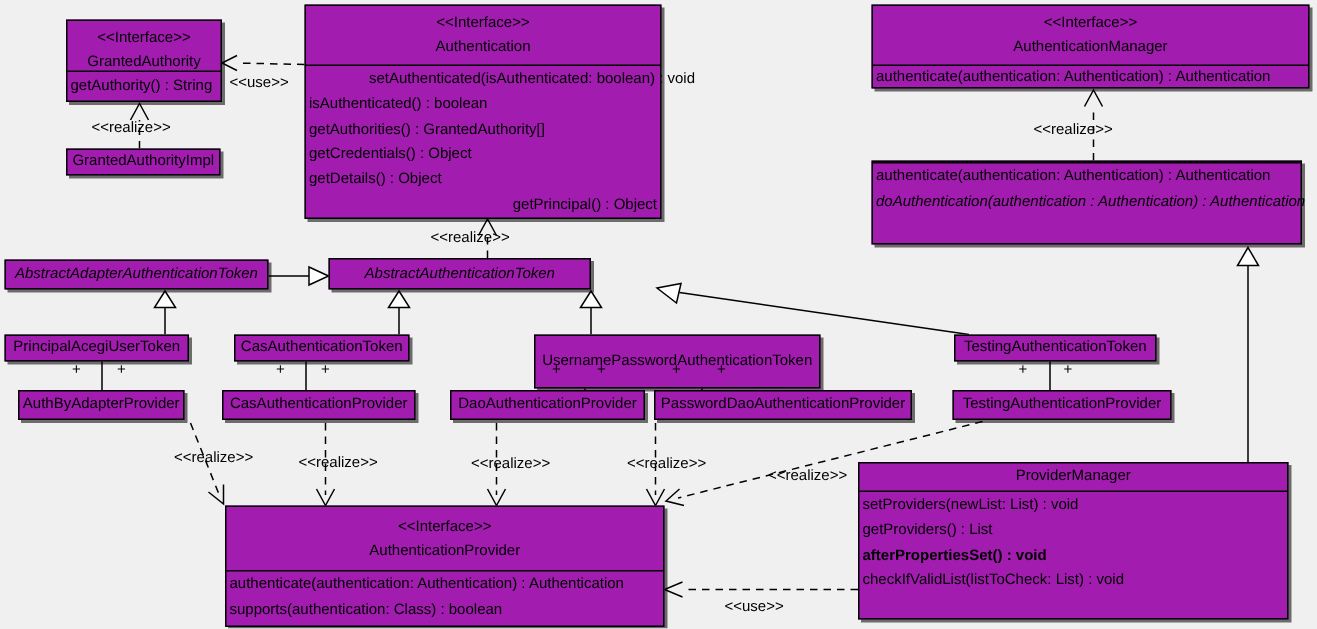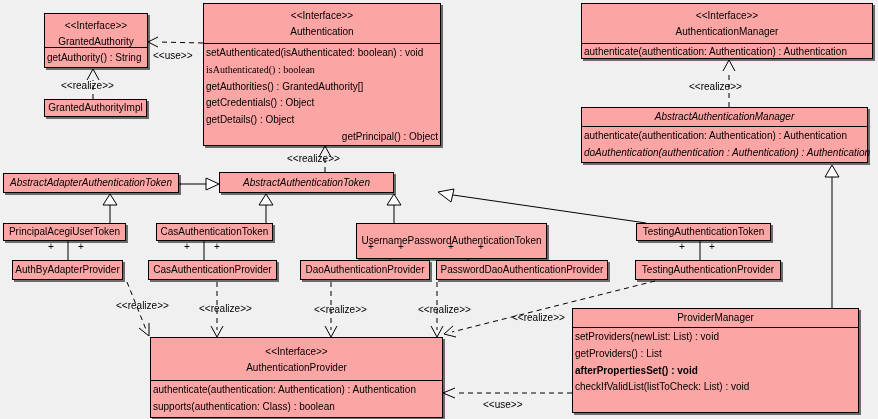--- a/index.html
+++ b/index.html
@@ -2,21 +2,21 @@
 <html><head>
 <meta charset="utf-8">
 <style>
   html,body { margin:0; padding:0; background:#f0f0f0; }
   #canvas {
     position:relative; width:878px; height:419px; overflow:hidden;
     background:#f0f0f0; font-family:"Liberation Sans",sans-serif; color:#000;
   }
   #wires { position:absolute; left:0; top:0; pointer-events:none; }
   .uml-box {
-    position:absolute; box-sizing:border-box; background:#fca5a5;
+    position:absolute; box-sizing:border-box; background:#a21caf;
     border:1px solid #000; box-shadow:2px 2px 0 rgba(0,0,0,0.55);
     font-size:10px; line-height:12px;
   }
   .hdr { text-align:center; }
   .hdr .st { padding-top:4px; line-height:16px; }
   .hdr .nm { line-height:16px; }
   .hdr1 .nm { line-height:18px; }
   .methods { border-top:1px solid #000; padding:1px 2px 0 2px; }
   .methods .m { white-space:nowrap; }
   .it { font-style:italic; }
@@ -126,43 +126,40 @@
   <div class="uml-box single" style="left:44px;top:99px;width:103px;height:18px;">
     <span>GrantedAuthorityImpl</span>
   </div>
 
   <div class="uml-box" style="left:203px;top:3px;width:238px;height:143px;">
     <div class="hdr" style="height:39px;">
       <div class="st">&lt;&lt;Interface&gt;&gt;</div>
       <div class="nm">Authentication</div>
     </div>
     <div class="methods">
-      <div class="m" style="line-height:16.8px;">setAuthenticated(isAuthenticated: boolean) : void</div>
-      <div class="m" style="line-height:16.8px;font-family:Liberation Serif, serif;">isAuthenticated() : boolean</div>
+      <div class="m" style="line-height:16.8px;margin-left:40px;">setAuthenticated(isAuthenticated: boolean) : void</div>
+      <div class="m" style="line-height:16.8px;">isAuthenticated() : boolean</div>
       <div class="m" style="line-height:16.8px;">getAuthorities() : GrantedAuthority[]</div>
       <div class="m" style="line-height:16.8px;">getCredentials() : Object</div>
       <div class="m" style="line-height:16.8px;">getDetails() : Object</div>
       <div class="m" style="line-height:16.8px;text-align:right;">getPrincipal() : Object</div>
     </div>
   </div>
 
   <div class="uml-box" style="left:581px;top:3px;width:292px;height:56px;">
     <div class="hdr" style="height:39px;">
       <div class="st">&lt;&lt;Interface&gt;&gt;</div>
       <div class="nm">AuthenticationManager</div>
     </div>
     <div class="methods">
       <div class="m" style="line-height:13px;">authenticate(authentication: Authentication) : Authentication</div>
     </div>
   </div>
 
   <div class="uml-box" style="left:581px;top:107px;width:287px;height:56px;">
-    <div class="hdr hdr1" style="height:18px;">
-      <div class="nm it">AbstractAuthenticationManager</div>
-    </div>
     <div class="methods">
       <div class="m" style="line-height:16.5px;">authenticate(authentication: Authentication) : Authentication</div>
       <div class="m it" style="line-height:16.5px;text-align:right;">doAuthentication(authentication : Authentication) : Authentication</div>
     </div>
   </div>
 
   <div class="uml-box single it" style="left:3px;top:173px;width:176px;height:20px;">
     <span>AbstractAdapterAuthenticationToken</span>
   </div>
 

